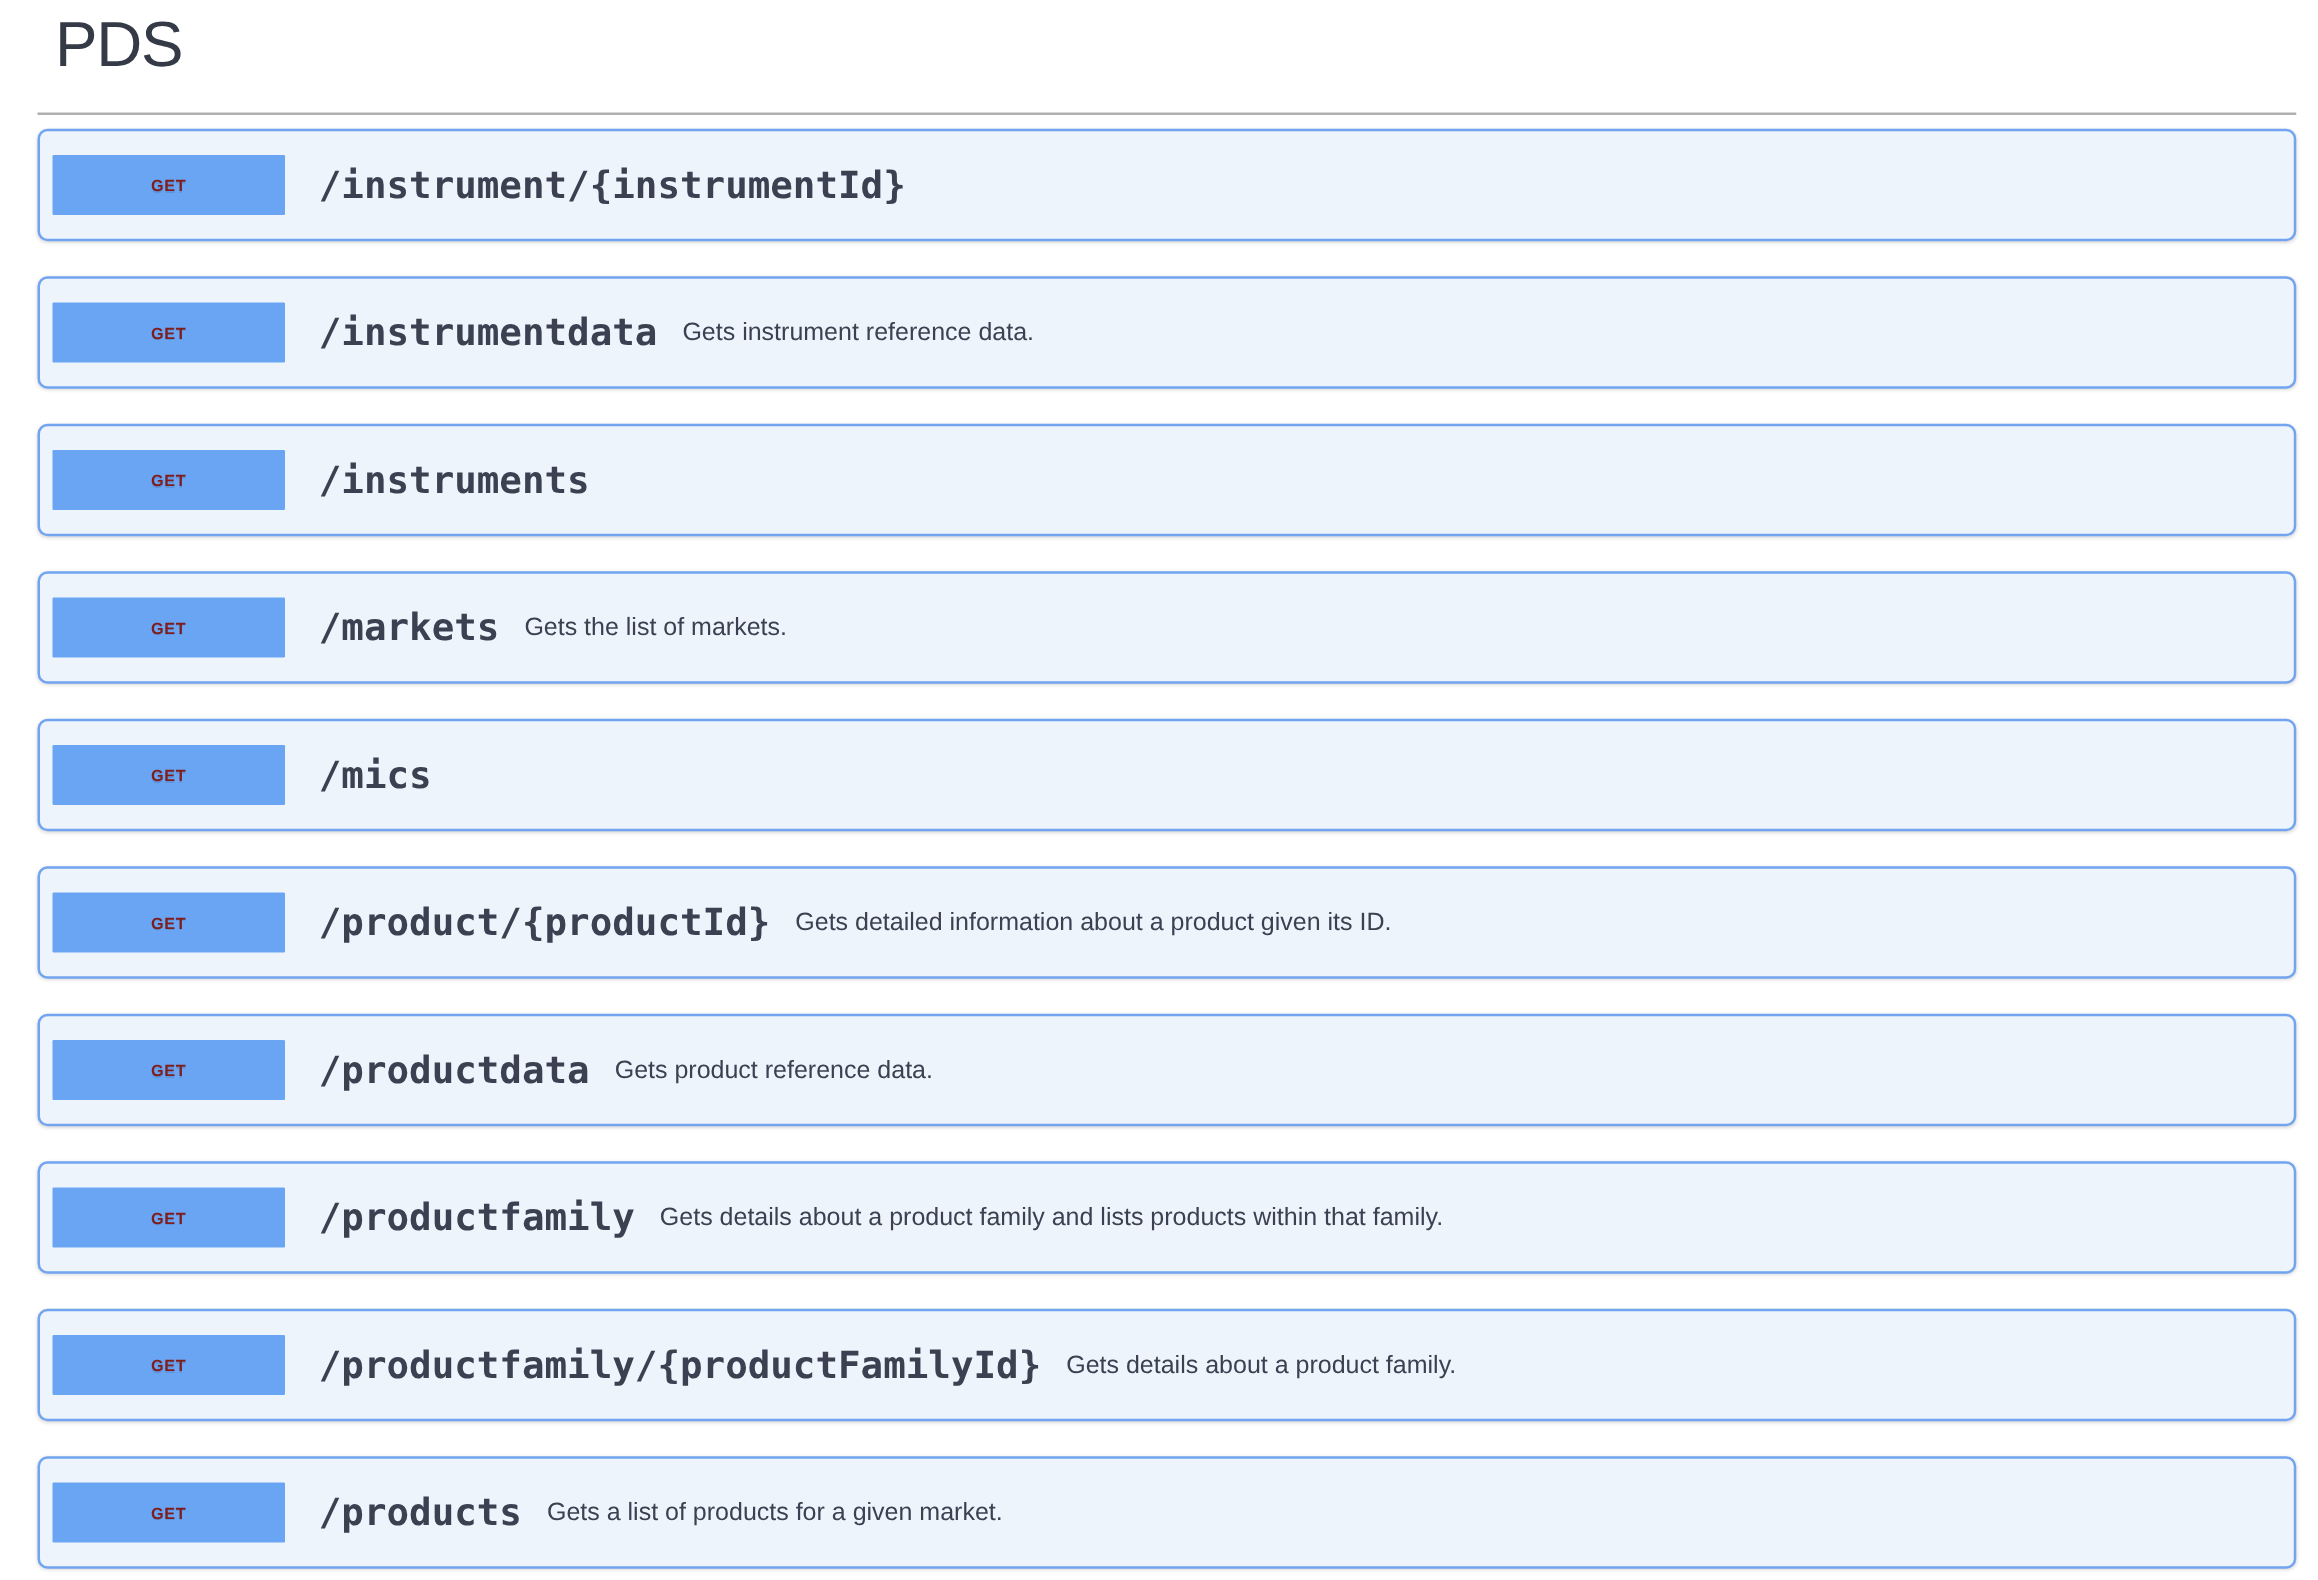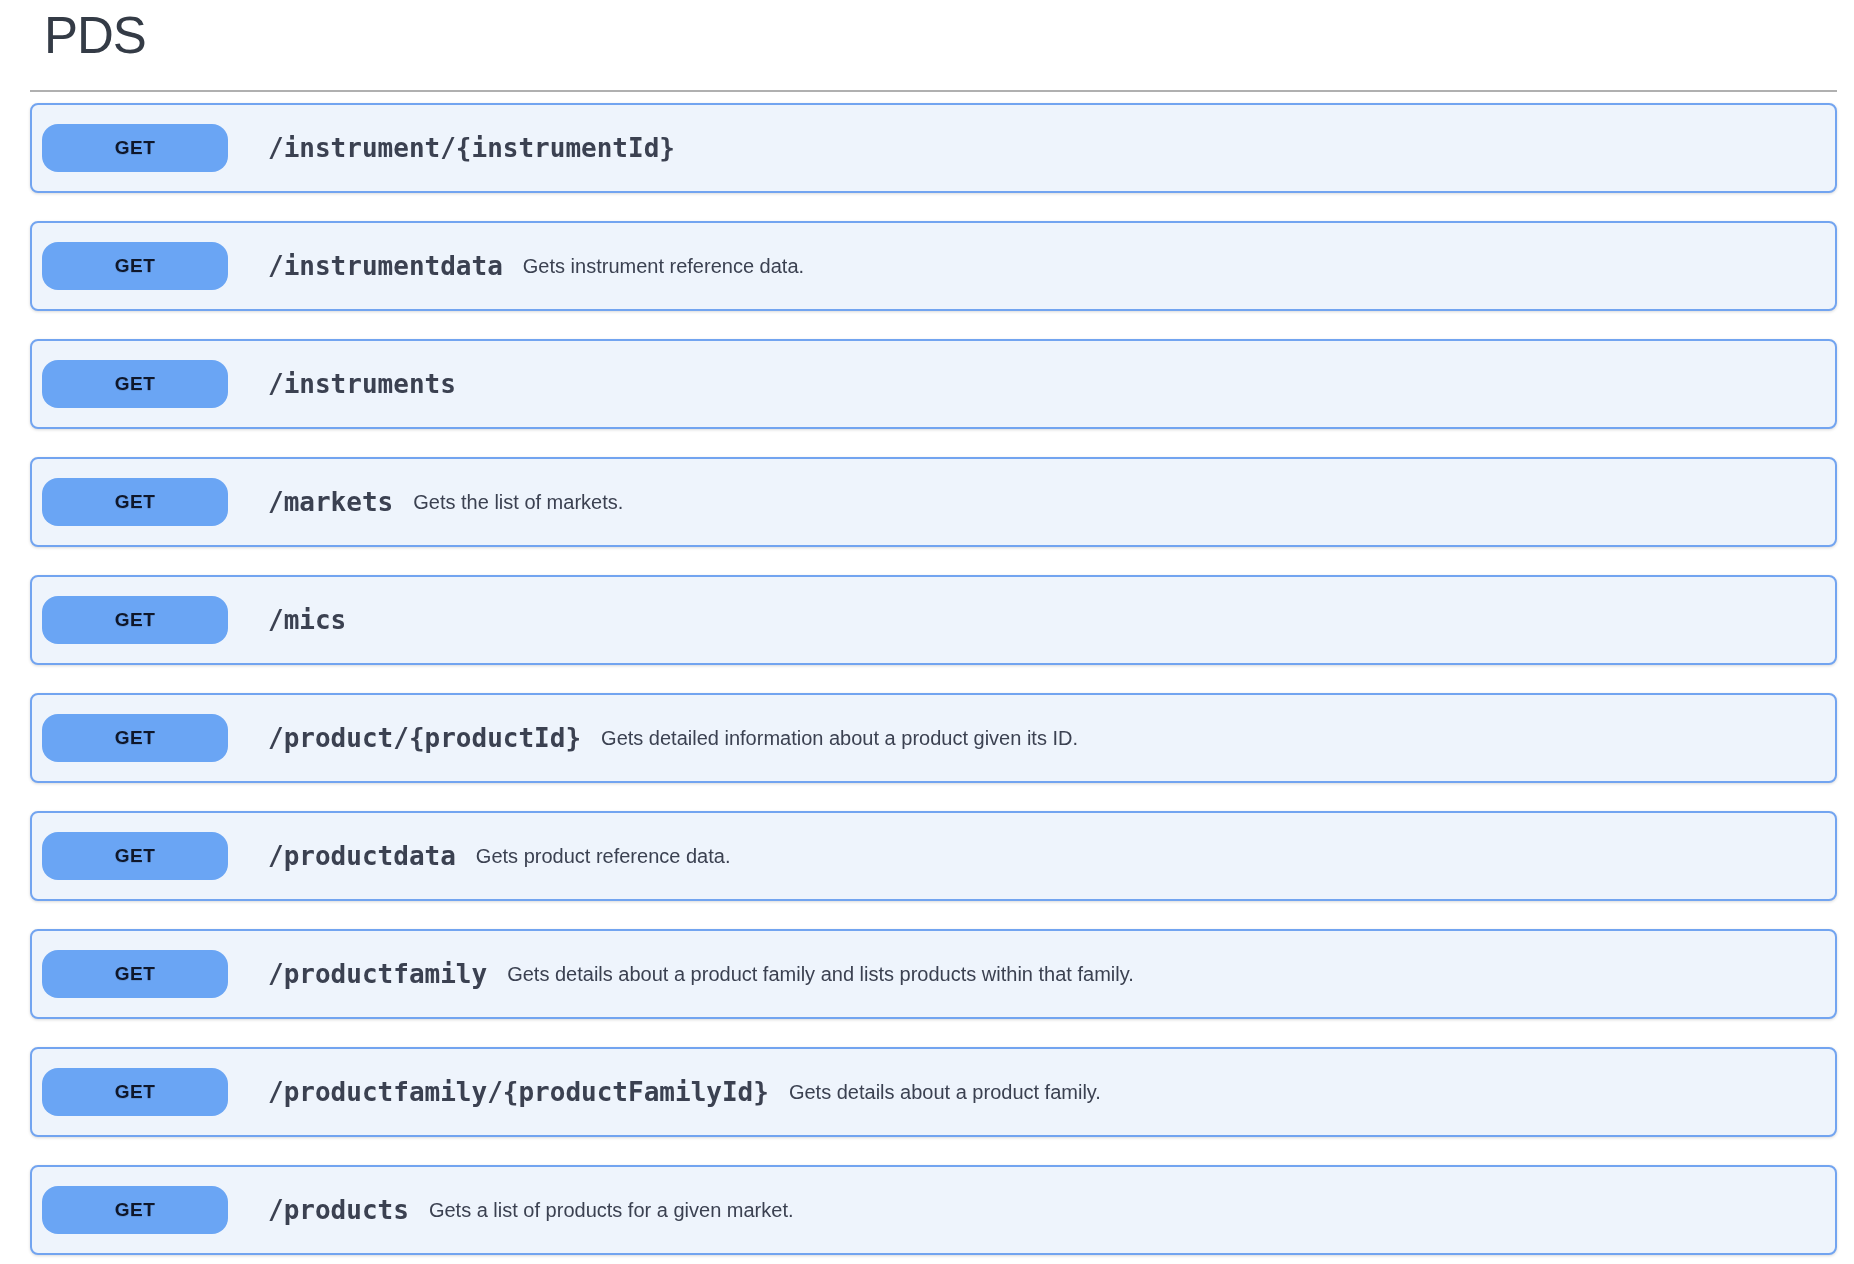--- a/index.html
+++ b/index.html
@@ -47,33 +47,33 @@
   }
   .method-badge {
     flex: 0 0 186px;
     width: 186px;
     height: 48px;
     display: flex;
     align-items: center;
     justify-content: center;
     background: #6aa5f4;
     border: none;
-    border-radius: 16px;
-    color: #0f172a;
+    border-radius: 1px;
+    color: #7f1d1d;
     font-family: "Liberation Sans", sans-serif;
-    font-size: 19px;
+    font-size: 13px;
     font-weight: bold;
     letter-spacing: 0.5px;
     text-shadow: 0 1px 0 rgba(0,0,0,.1);
     cursor: pointer;
   }
   .endpoint-path {
-    margin-left: 40px;
+    margin-left: 27px;
     font-family: "DejaVu Sans Mono", "Liberation Mono", monospace;
-    font-size: 26px;
+    font-size: 30px;
     font-weight: bold;
     color: #3b4151;
     white-space: nowrap;
   }
   .endpoint-description {
     margin-left: 20px;
     font-size: 20px;
     color: #3b4151;
     white-space: nowrap;
   }

